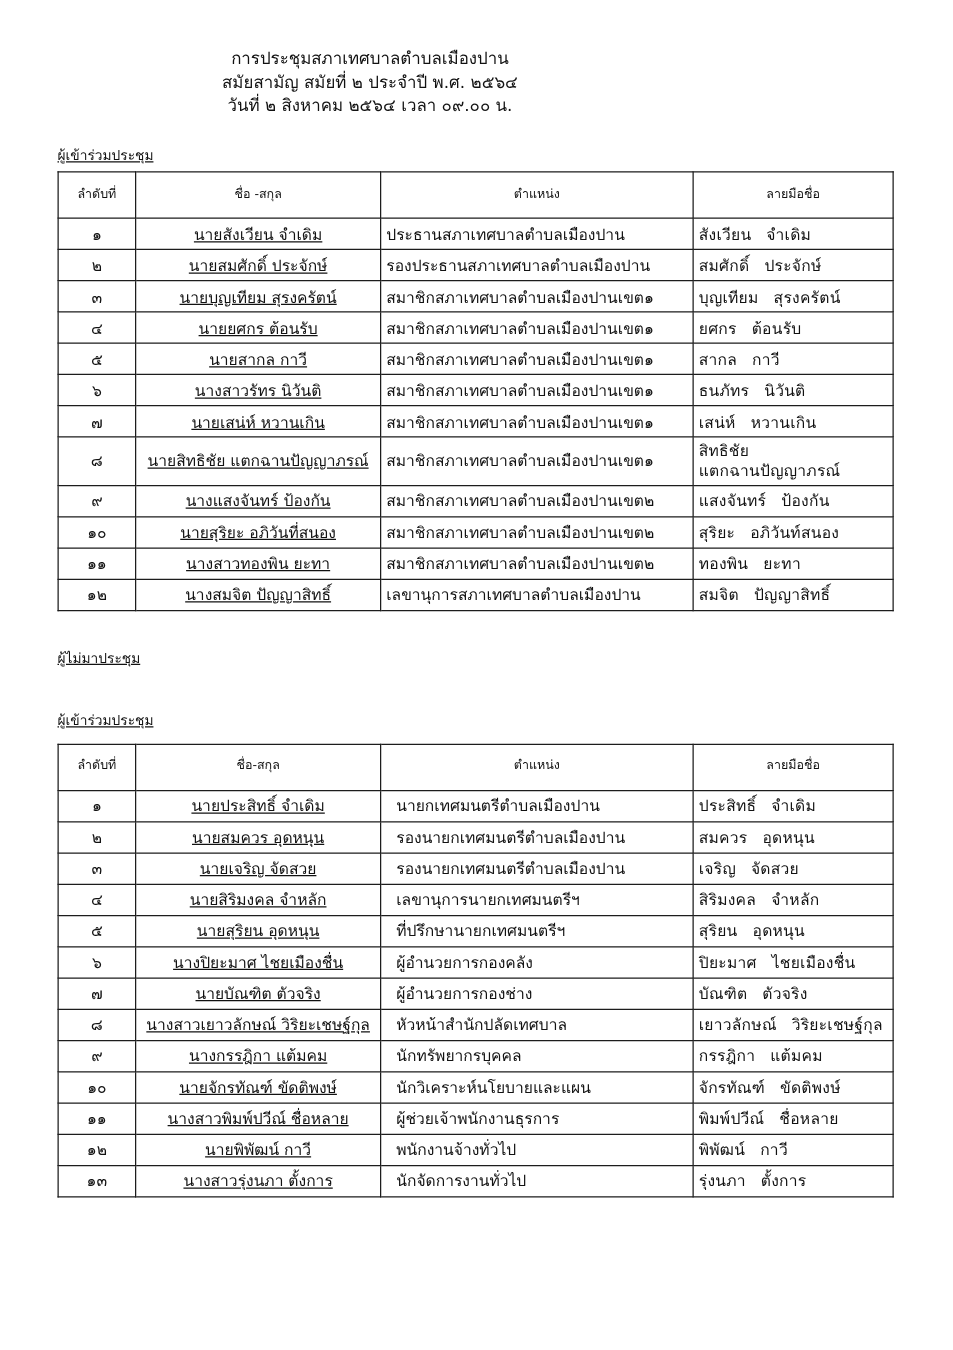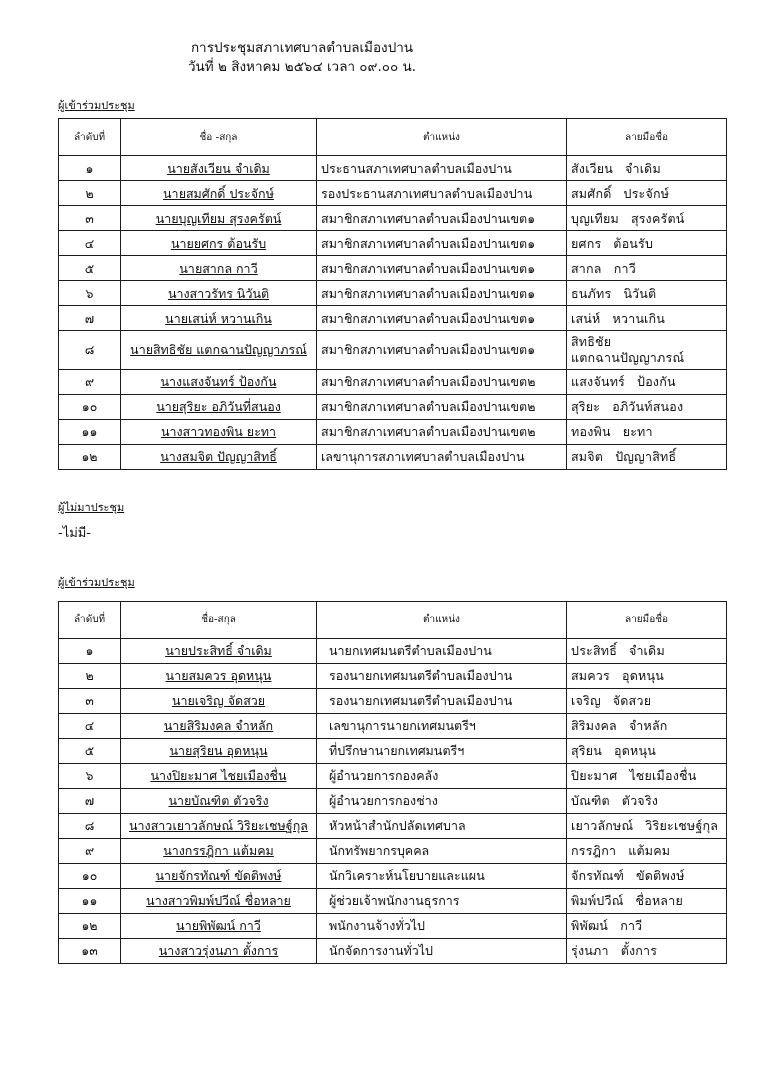--- a/index.html
+++ b/index.html
@@ -12,21 +12,21 @@
     height: 1080px;
     font-family: "DejaVu Sans", sans-serif;
     color: #121212;
     position: relative;
     overflow: hidden;
   }
   .page {
     width: 604px;
     height: 1080px;
     box-sizing: border-box;
-    padding: 38px 34px 10px 34px;
+    padding: 38px 34px 10px 22px;
     position: relative;
     border-radius: 25px;
   }
   
   .doc-header {
     text-align: center;
     line-height: 1.42;
     font-size: 13.5px;
   }
   .doc-header .line {
@@ -85,20 +85,21 @@
   table.reg.t2 { font-size: 12.5px; }
   table.reg.t2 td.c-pos { padding-left: 12px; }
 </style>
 </head>
 <body>
 
 <div class="page">
 
   <div class="doc-header">
     <span class="line">การประชุมสภาเทศบาลตำบลเมืองปาน</span>
+    <span class="line">สมัยสามัญ สมัยที่ ๒  ประจำปี พ.ศ. ๒๕๖๔</span>
     <span class="line">วันที่ ๒  สิงหาคม ๒๕๖๔ เวลา  ๐๙.๐๐ น.</span>
   </div>
 
   <div class="spacer-sm"></div>
 
   <span class="section-label">ผู้เข้าร่วมประชุม</span>
 
   <table class="reg t1">
     <colgroup>
       <col class="col-no">
@@ -210,21 +211,20 @@
         <td class="c-sig">
           <span class="sig-inner sig-first">สมจิต</span><span class="sig-inner">ปัญญาสิทธิ์</span>
         </td>
       </tr>
     </tbody>
   </table>
 
   <div class="spacer-md"></div>
 
   <span class="section-label">ผู้ไม่มาประชุม</span>
-  <span class="plain-label">-ไม่มี-</span>
 
   <div class="spacer-md"></div>
 
   <span class="section-label">ผู้เข้าร่วมประชุม</span>
 
   <div class="table2-wrap">
   <table class="reg t2">
     <colgroup>
       <col class="col-no">
           <col class="col-name">

